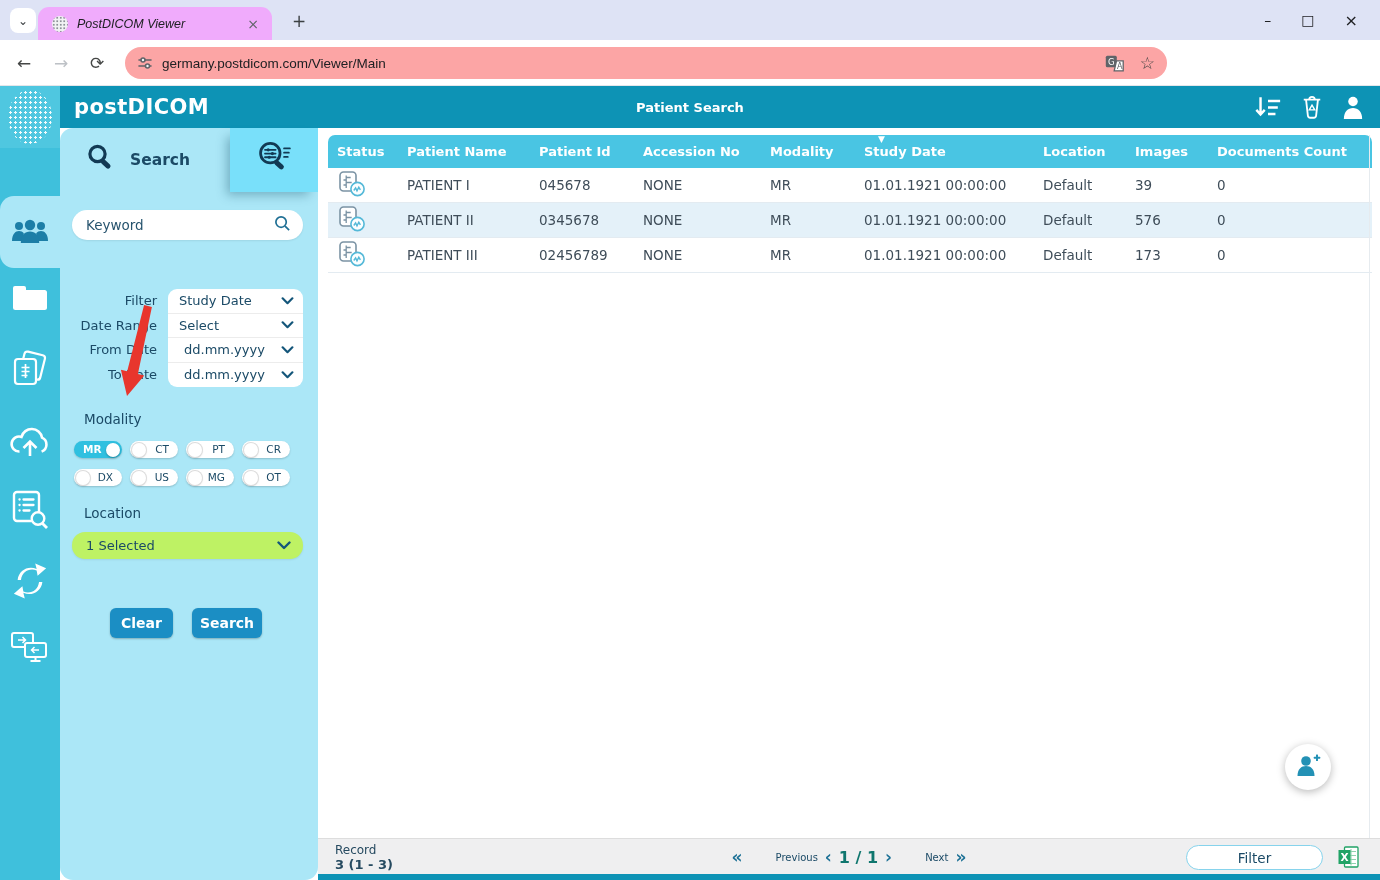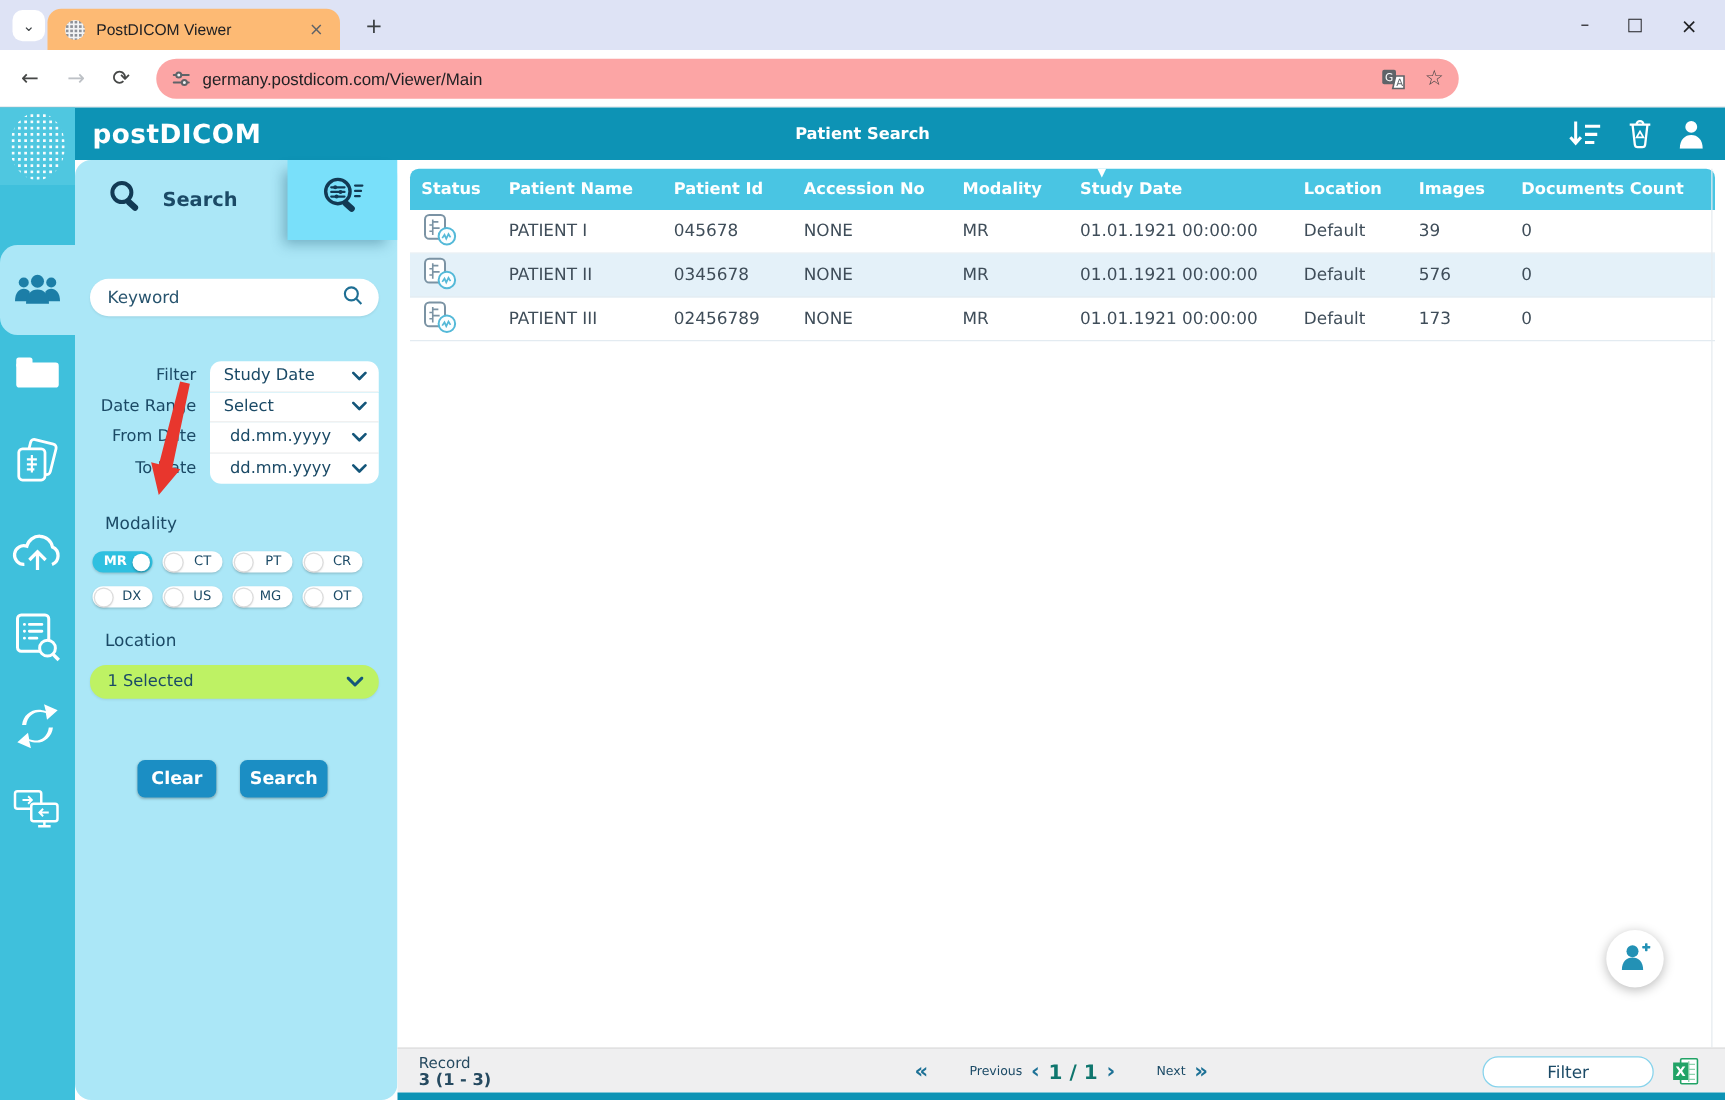--- a/index.html
+++ b/index.html
@@ -3,22 +3,22 @@
 <meta charset="utf-8">
 <style>
   * { margin:0; padding:0; box-sizing:border-box; }
   body { font-family:"DejaVu Sans", sans-serif; background:#fff; }
   .screen { position:relative; width:1380px; height:880px; overflow:hidden; background:#fff; }
 
   
   .tabstrip { position:absolute; left:0; top:0; width:1380px; height:40px; background:#dee3f5; }
   .tab-search-btn { position:absolute; left:10px; top:8px; width:26px; height:25px; background:#fff; border-radius:8px;
     display:flex; align-items:center; justify-content:center; color:#3c4043; font-size:12px; cursor:pointer; }
-  .tab { position:absolute; left:38px; top:7px; width:234px; height:33px; background:#fdba74; border-radius:11px 11px 0 0;
-    display:flex; align-items:center; padding:0 10px 0 14px; }
+  .tab { position:absolute; left:38px; top:7px; width:234px; height:33px; background:#f0abfc; border-radius:11px 11px 0 0;
+    display:flex; align-items:center; padding:0 10px 0 14px;font-style:italic; }
   .favicon { width:16px; height:16px; border-radius:50%;
     background-image:radial-gradient(#8d9198 1px, rgba(0,0,0,0) 1.25px); background-size:3.5px 3.5px; background-color:#f2f3f4; }
   .tab-title { margin-left:9px; font-size:12.5px; color:#202124; flex:1; font-family:"Liberation Sans", sans-serif; }
   .tab-close { color:#5f6368; font-size:14px; cursor:pointer; padding:0 3px; }
   .new-tab { position:absolute; left:286px; top:9px; font-size:17px; color:#3c4043; cursor:pointer; padding:2px 6px; }
   .win-controls { position:absolute; right:0; top:0; height:40px; display:flex; align-items:center; gap:30px; padding-right:22px;
     color:#202124; font-size:14px; font-family:"DejaVu Sans", sans-serif; }
   .win-controls span { cursor:pointer; }
 
   .toolbar { position:absolute; left:0; top:40px; width:1380px; height:46px; background:#fff; border-bottom:1px solid #e4e6ea; }
@@ -58,21 +58,21 @@
   .rail-item.sel { background:var(--c-panel,#abe7f7); border-radius:14px 0 0 14px; color:var(--c-icon_selected,#1c7ea7); }
 
   
   .panel { position:absolute; left:60px; top:128px; width:258px; height:752px; background:var(--c-panel,#abe7f7);border-radius:13px; }
   .ptab-search { position:absolute; left:0; top:0; width:170px; height:64px; display:flex; align-items:center; gap:14px;
     padding-left:26px; color:var(--c-navy,#1b4a66); cursor:pointer; }
   .ptab-search .lbl { font-size:15.5px; font-weight:600; }
   .ptab-adv { position:absolute; left:170px; top:0; width:88px; height:64px; background:var(--c-panel_tab,#79e0fa);
     display:flex; align-items:center; justify-content:center; color:#123a54; cursor:pointer;
     box-shadow:-6px 6px 10px -3px rgba(10,70,95,.35); }
-  .keyword { position:absolute; left:12px; top:95px; width:231px; height:30px; background:#fff; border-radius:16px;
+  .keyword { position:absolute; left:12px; top:82px; width:231px; height:30px; background:#fff; border-radius:16px;
     display:flex; align-items:center; padding:0 12px 0 14px; box-shadow:0 1px 2px rgba(0,0,0,.08); }
   .keyword input { border:none; outline:none; flex:1; font-size:13.5px; color:var(--c-navy,#1b4a66); background:transparent;
     font-family:"DejaVu Sans", sans-serif; }
   .keyword input::placeholder { color:var(--c-navy,#1b4a66); opacity:.95; }
   .fields { position:absolute; left:0; top:161px; width:258px; }
   .frow { position:relative; height:24.5px; }
   .flabel { position:absolute; left:0; top:0; width:97px; height:24.5px; line-height:24.5px; text-align:right;
     font-size:13px; color:var(--c-navy,#1b4a66); }
   .fdrop { position:absolute; left:108px; top:0; width:135px; height:24.5px; background:#fff; display:flex; align-items:center;
     padding:0 9px 0 11px; cursor:pointer; border-bottom:1px solid #ececec; }

